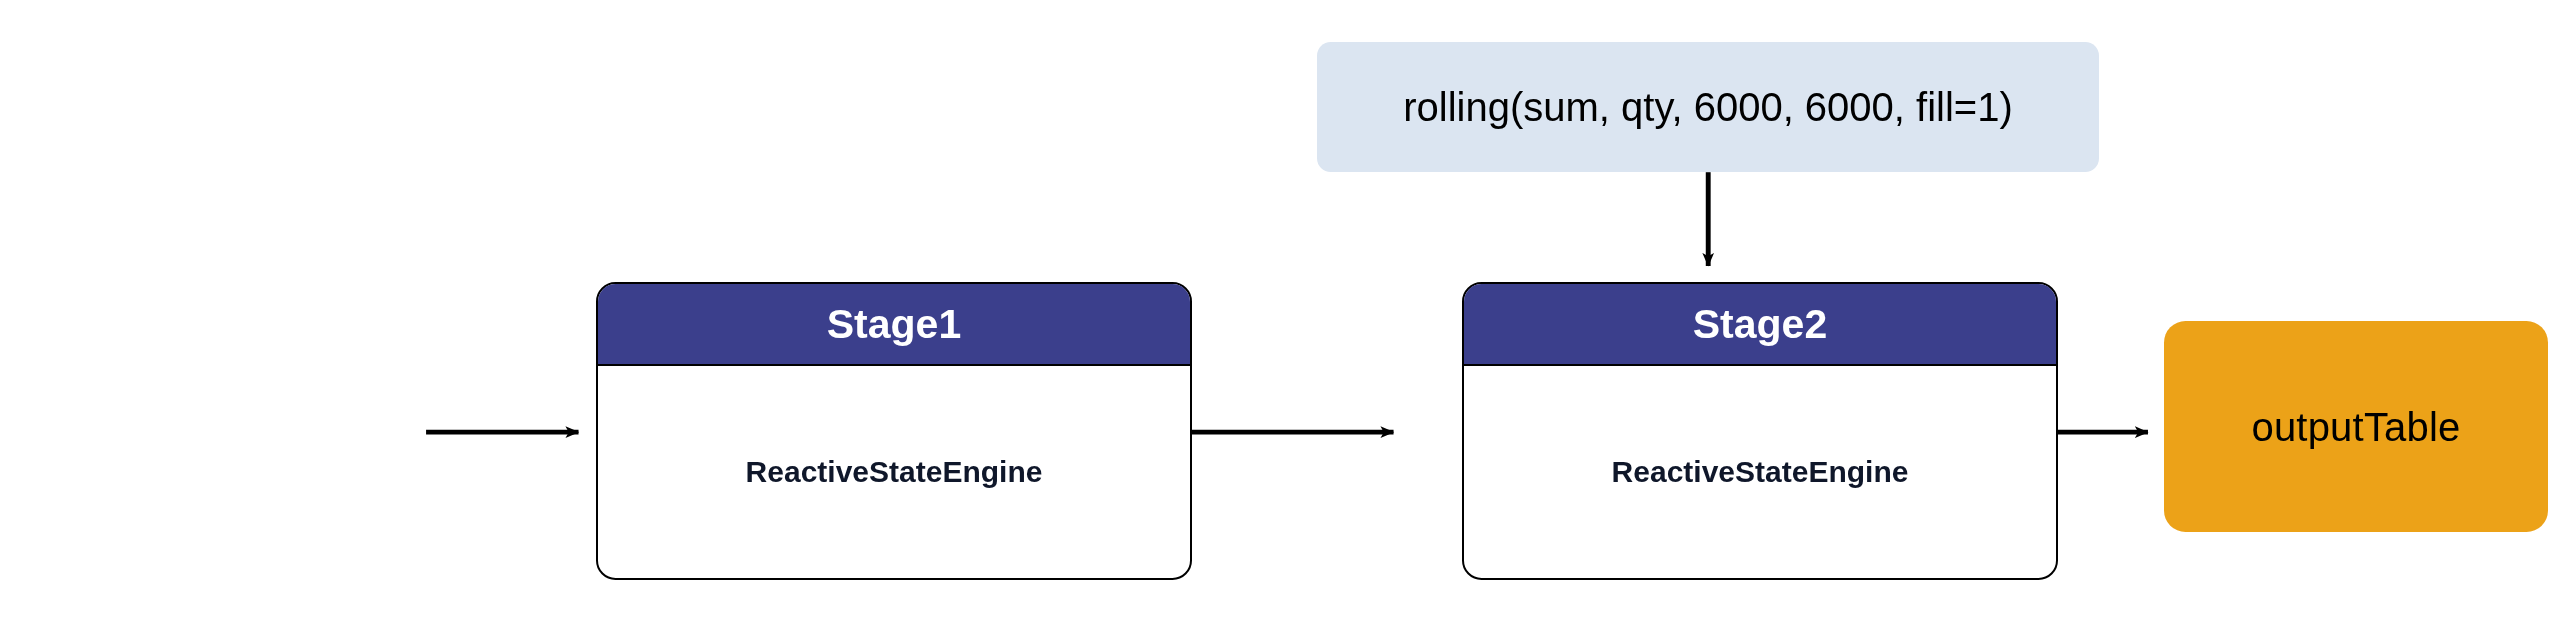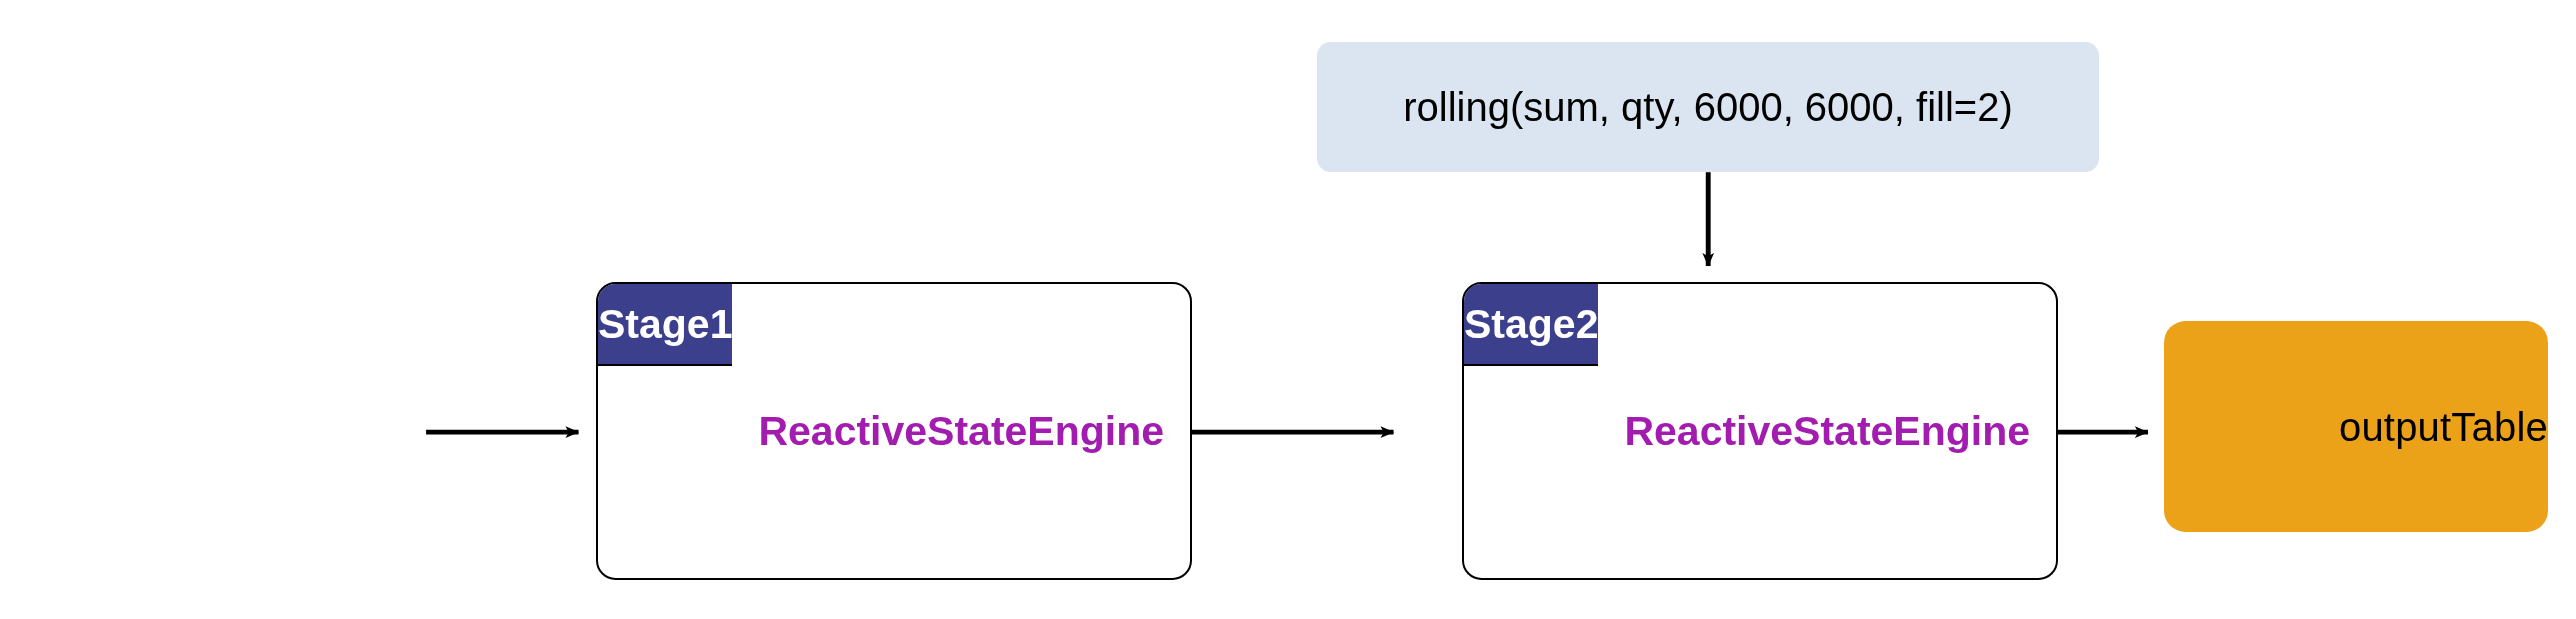--- a/index.html
+++ b/index.html
@@ -37,43 +37,43 @@
 
   
   .stage-box {
     position: absolute;
     box-sizing: border-box;
     background: #ffffff;
     border: 2.9px solid #000000;
     border-radius: 19.5px;
     overflow: hidden;
     display: flex;
-    flex-direction: row;
+    flex-direction: column;
   }
   .stage-header {
     box-sizing: border-box;
     height: 82px;
     flex: 0 0 82px;
     display: flex;
     align-items: center;
     justify-content: center;
     border-bottom: 2.9px solid #000000;
     color: #ffffff;
     font-size: 41px;
     font-weight: bold;
     line-height: 1;
     white-space: nowrap;
   }
   .stage-body {
     flex: 1 1 auto;
     display: flex;
     align-items: center;
     justify-content: center;
-    color: #a21caf;
-    font-size: 41px;
+    color: #0f172a;
+    font-size: 30px;
     font-weight: bold;
     line-height: 1;
     white-space: nowrap;
   }
 
   
   .callout {
     position: absolute;
     box-sizing: border-box;
     border-radius: 13.7px;
@@ -133,22 +133,22 @@
 
   <div class="stage-box" style="left:1462px; top:282px; width:596px; height:298px;">
     <div class="stage-header" style="background:#3b3f8c;">
       <span>Stage2</span>
     </div>
     <div class="stage-body">
       <span>ReactiveStateEngine</span>
     </div>
   </div>
 
-  <div class="data-box" style="left:2164px; top:321px; width:384px; height:211px; background:#eca218;justify-content:flex-end;">
+  <div class="data-box" style="left:2164px; top:321px; width:384px; height:211px; background:#eca218;">
     <span>outputTable</span>
   </div>
 
   <div class="callout" style="left:1317px; top:42px; width:782px; height:130px; background:#dbe5f1;">
-    <span>rolling(sum, qty, 6000, 6000, fill=2)</span>
+    <span>rolling(sum, qty, 6000, 6000, fill=1)</span>
   </div>
 
 </div>
 
 
 </body></html>

